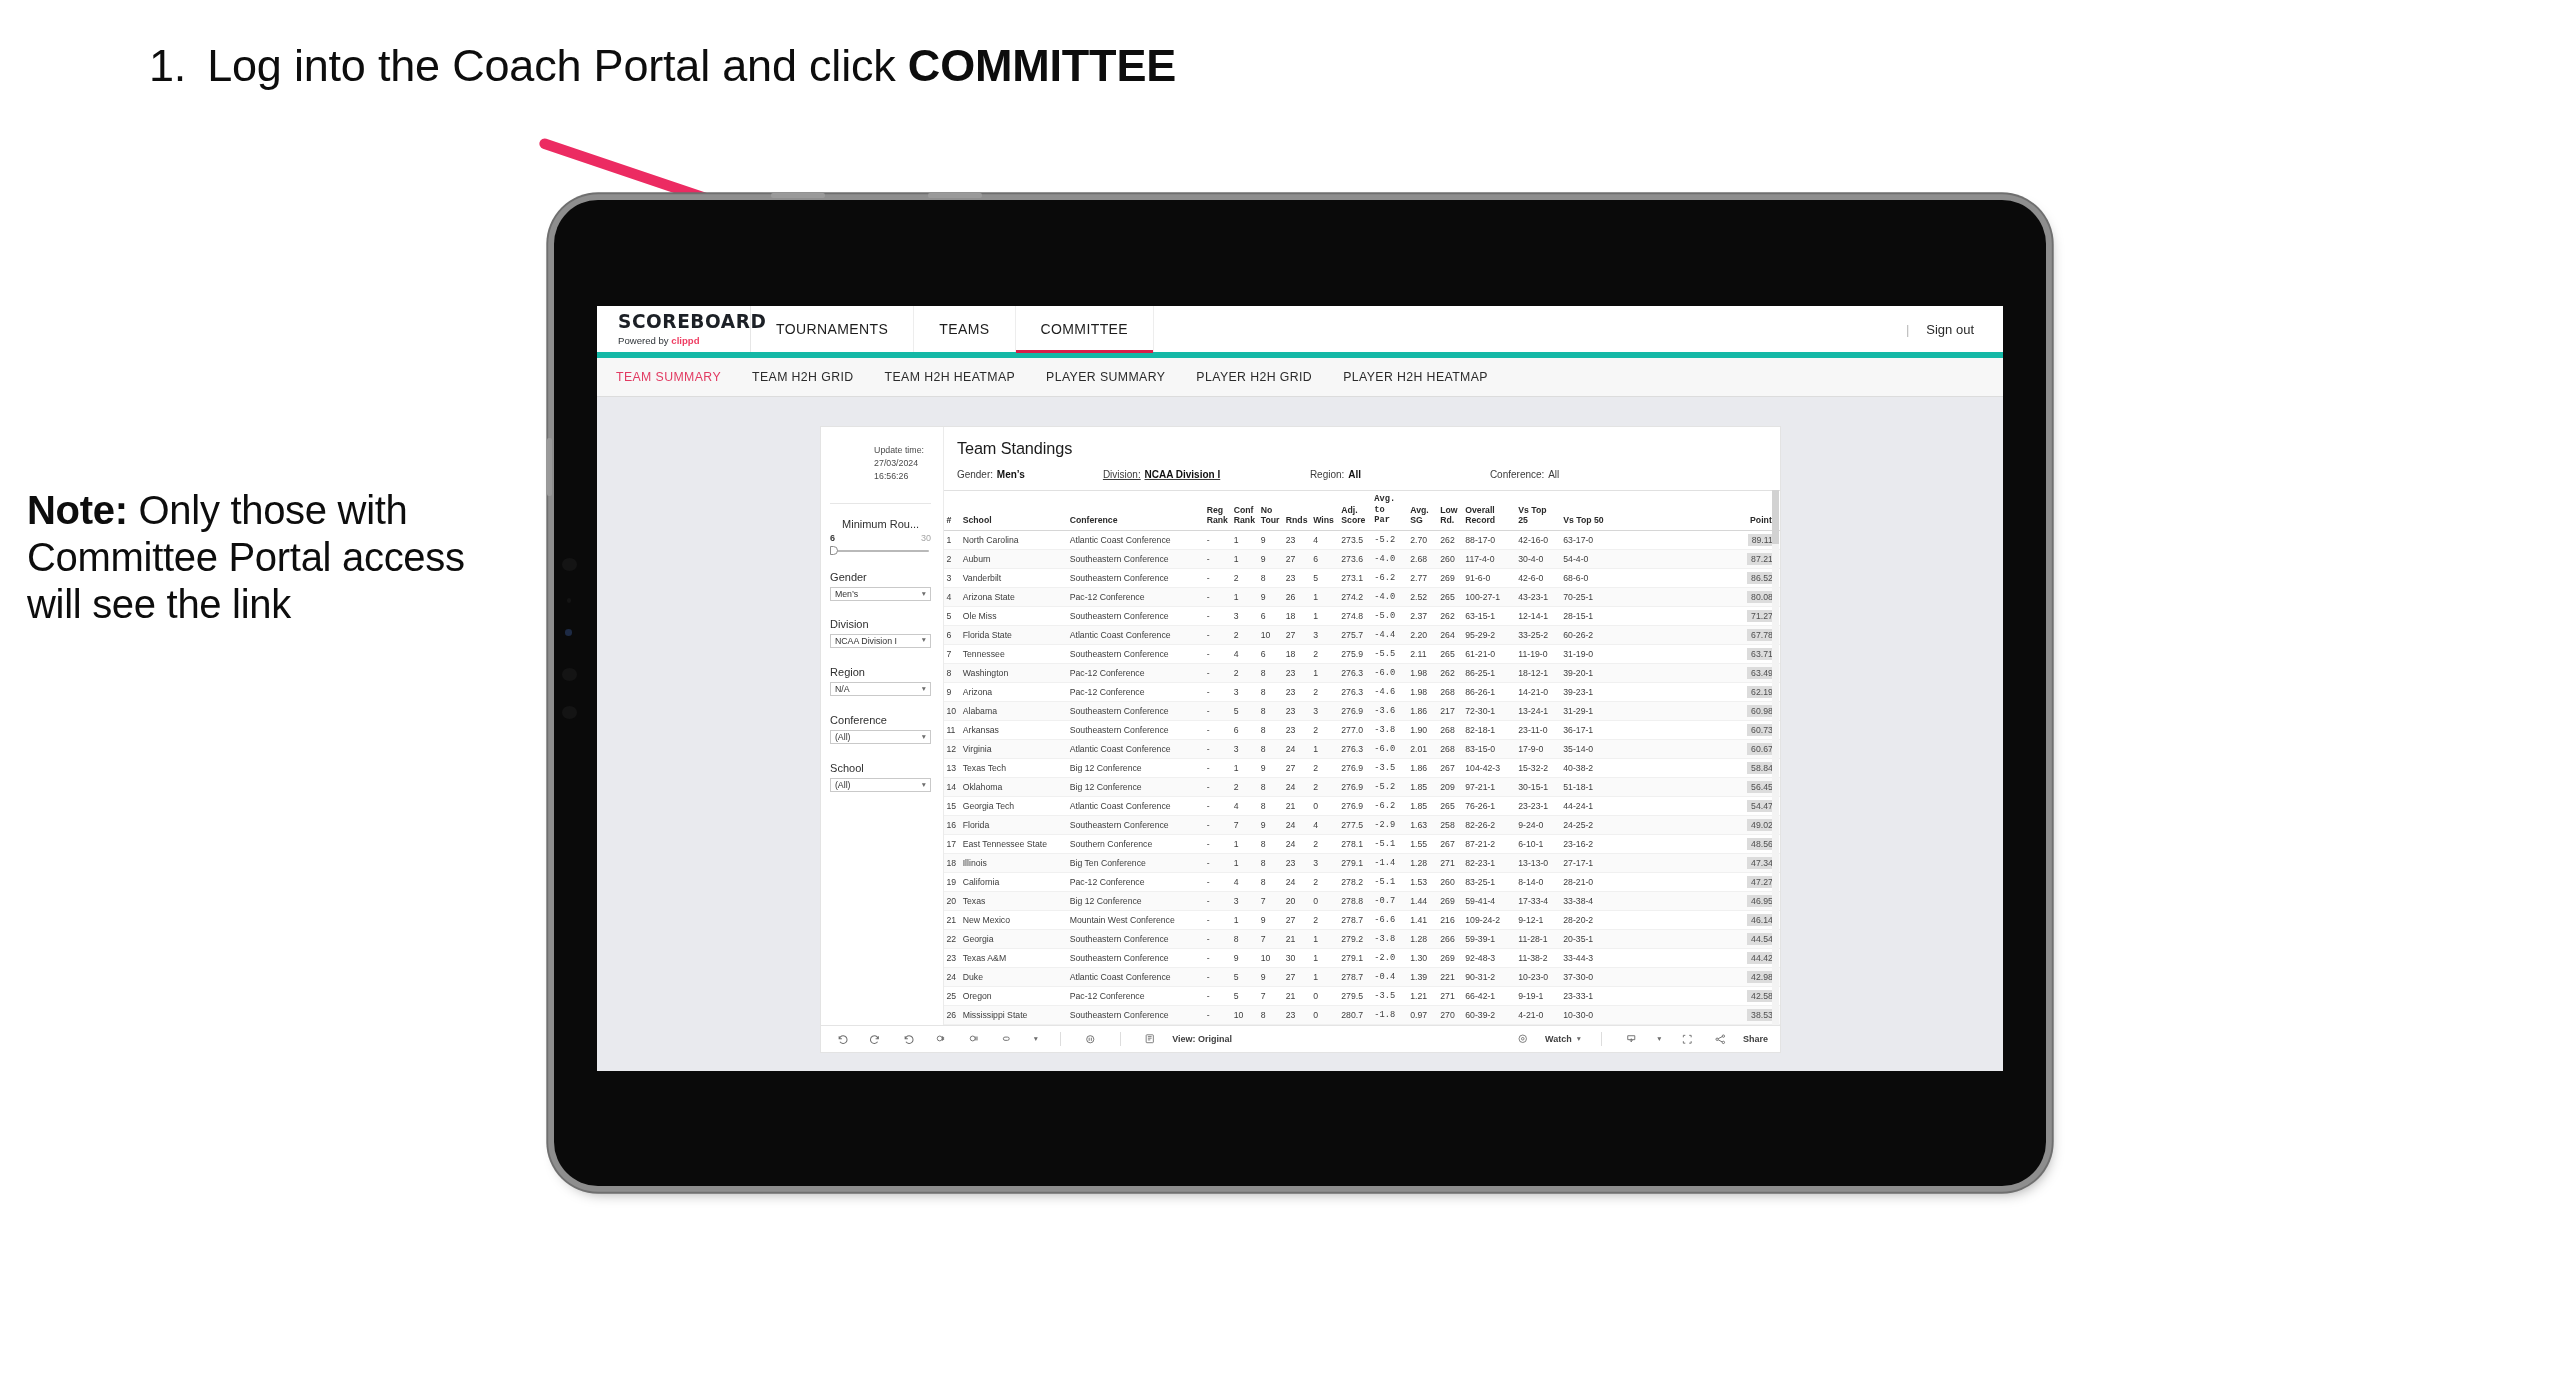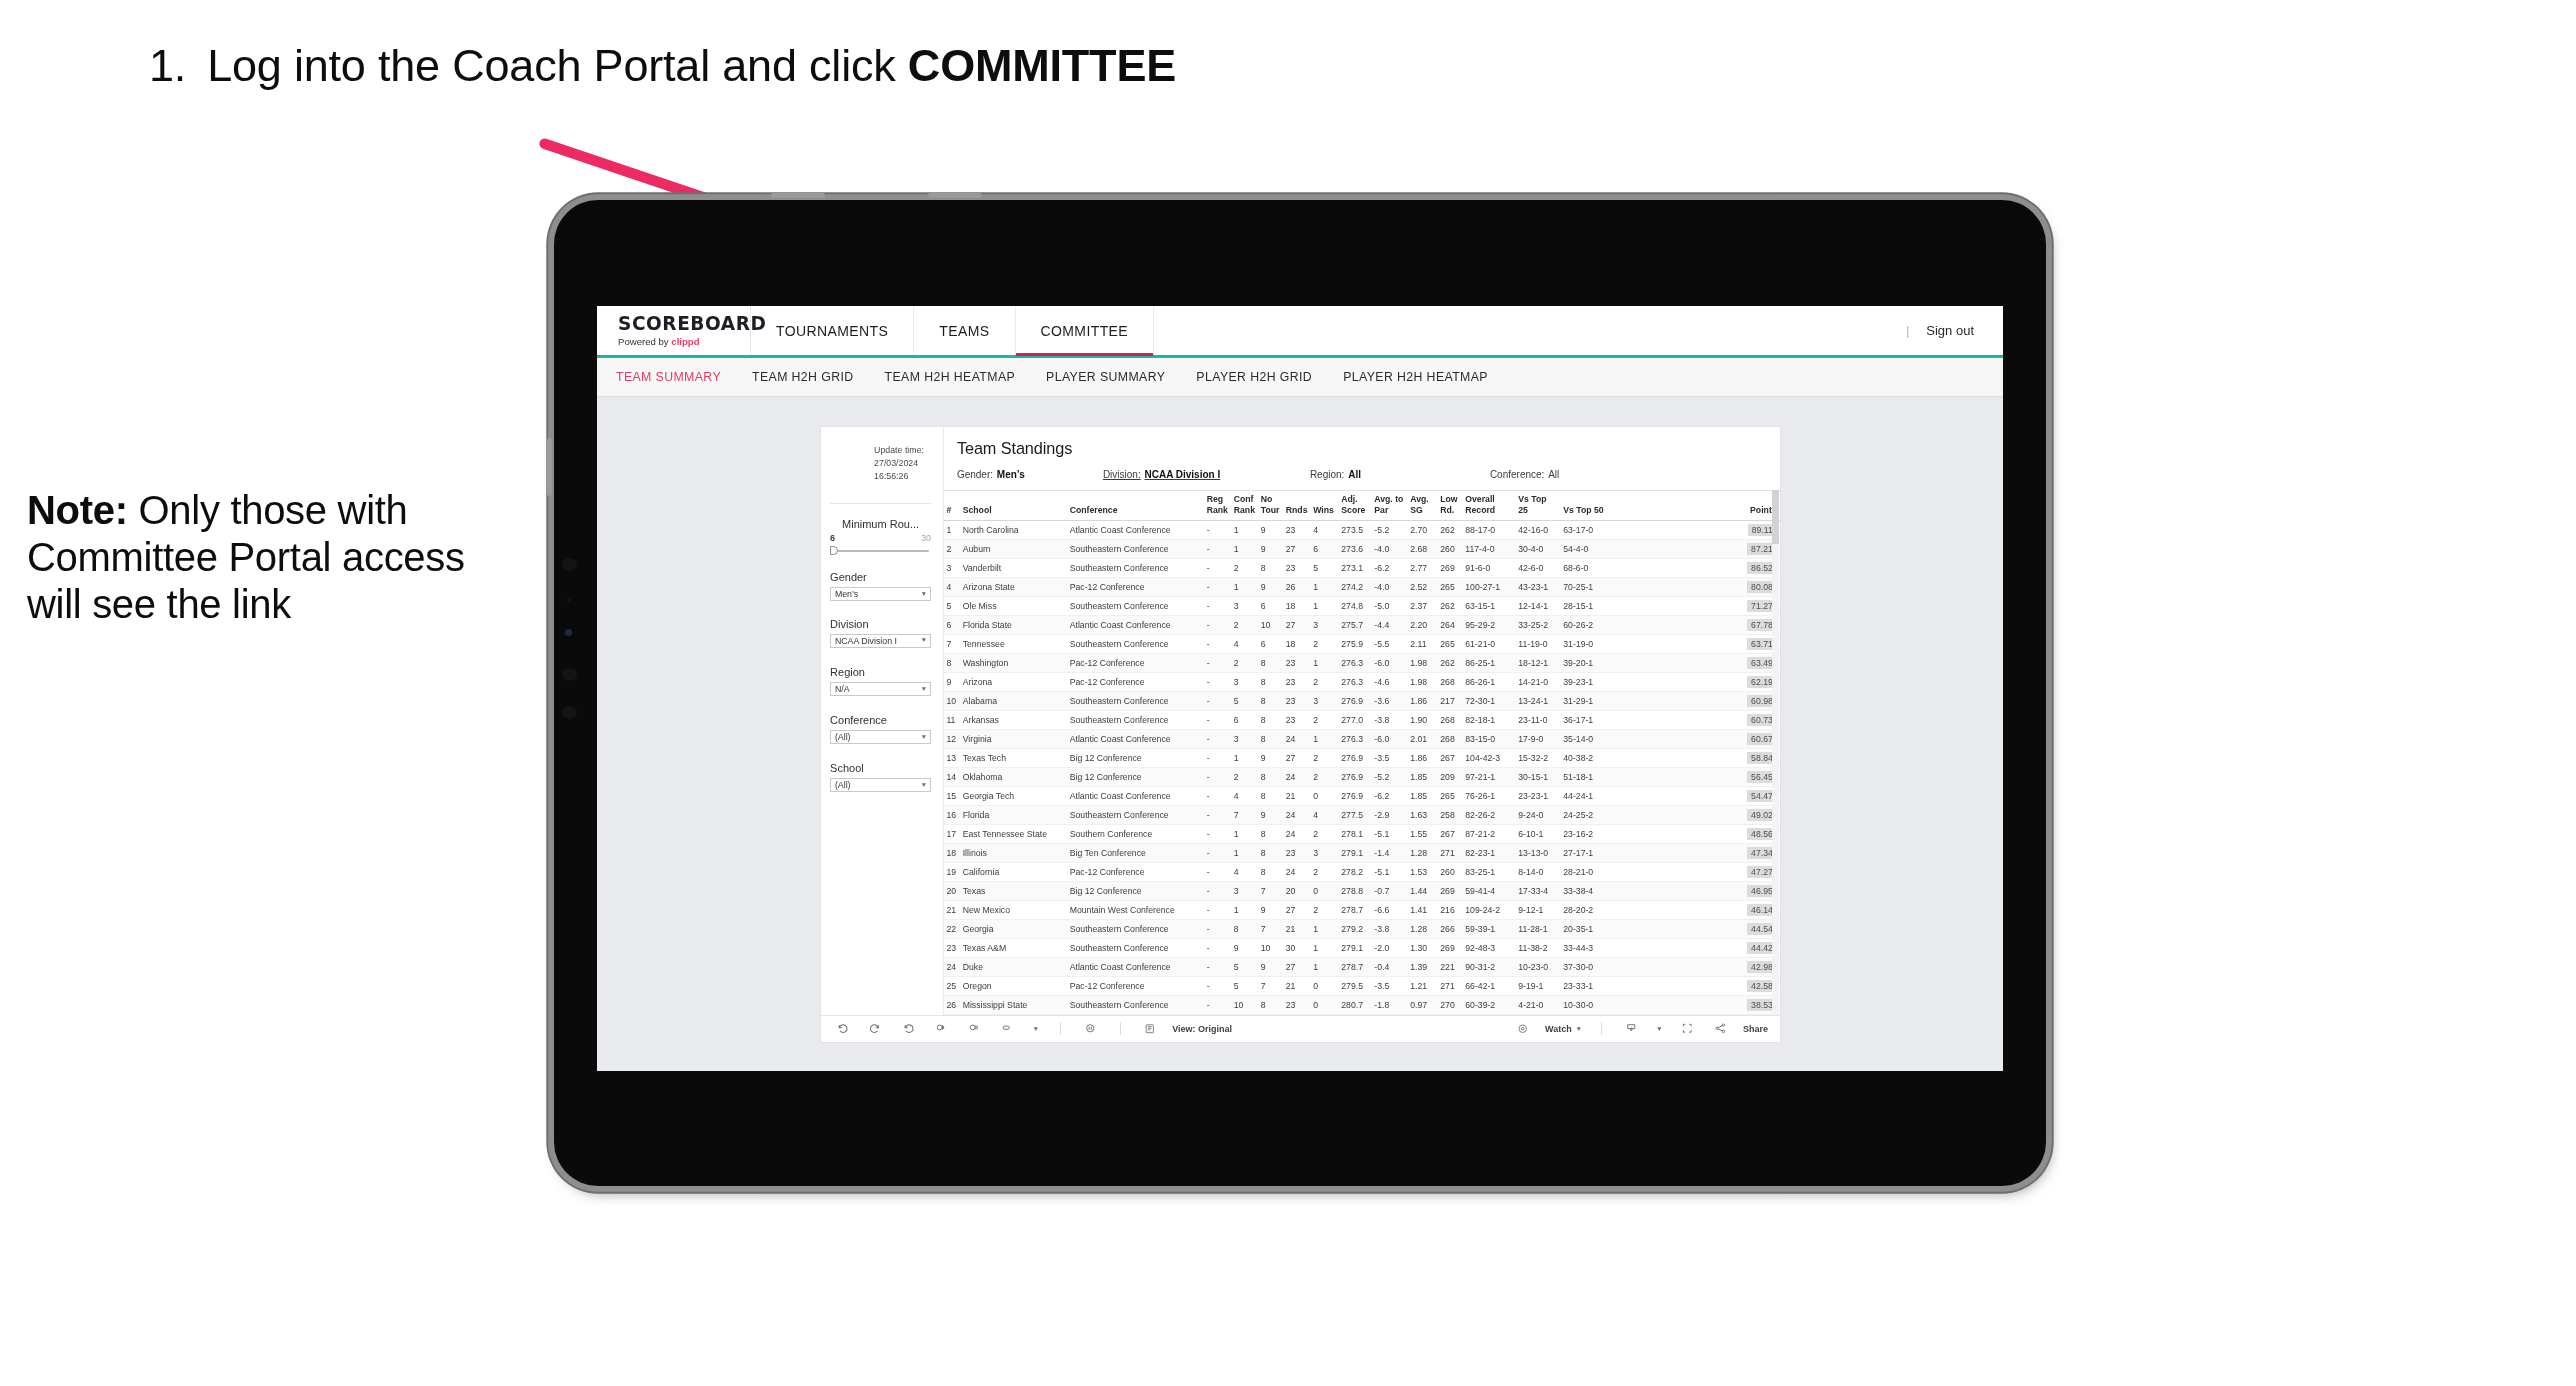--- a/index.html
+++ b/index.html
@@ -38,21 +38,21 @@
 
   #screen {
     position: absolute; left: 43px; top: 106px;
     width: 1406px; height: 765px;
     background: #e9eaee; overflow: hidden;
   }
 
   
   #topnav {
     height: 52px; background: #ffffff; display: flex; align-items: stretch;
-    border-bottom: 3px solid #14b8a6; position: relative;
+    border-bottom: 6px solid #14b8a6; position: relative;
   }
   #brand { width: 154px; display: flex; flex-direction: column; justify-content: center;
     padding-left: 21px; border-right: 1px solid #e6e6e6; }
   #brand .bname { font-family: "DejaVu Sans", sans-serif; font-weight: 700; font-size: 19.7px;
     letter-spacing: 0.6px; color: #1c2026; line-height: 1; transform: scaleX(0.94); transform-origin: left; }
   #brand .bsub { font-size: 9.6px; color: #2e3338; margin-top: 2.9px; }
   #brand .bsub i { font-style: normal; color: #ef3e63; font-weight: 700; }
 
   .topnav-item {
     display: flex; align-items: center; padding: 0 25px;
@@ -124,21 +124,21 @@
   }
   table#standings tbody td {
     padding: 3px 2.9px; border-bottom: 1px solid #f0f0f0; white-space: nowrap;
   }
   table#standings tbody tr:nth-child(even) td { background: #fafafa; }
   td.pts { text-align: right; padding-right: 7.7px; }
   td.pts span { display: inline-block; padding: 1px 3.8px; background: #dcdcdc; color: #4e4e4e; }
   .c-rank { width: 16.3px; } .c-school { width: 107px; } .c-conf { width: 137px; }
   .c-reg { width: 27px; } .c-cr { width: 26px; } .c-nt { width: 25px; }
   .c-rnds { width: 27px; } .c-wins { width: 28px; } .c-adj { width: 33px; }
-  .c-atp { width: 36px; } .c-sg { width: 30px; } .c-low { width: 25px; }
+  .c-atp { width: 36px; font-family: Liberation Mono, monospace; } .c-sg { width: 30px; } .c-low { width: 25px; }
   .c-ovr { width: 53px; } .c-t25 { width: 45px; } .c-t50 { width: 48px; }
 
   #table-scroll { position: relative; }
   #vscroll { position: absolute; right: 1px; top: 0; width: 6.7px; height: 100%; background: #f3f3f3; }
   #vscroll .thumb { position: absolute; left: 0; top: 0; width: 6.7px; height: 54px; background: #d2d2d2; }
 
   
   #viz-bottom {
     height: 27px; border-top: 1px solid #e4e4e4; display: flex; align-items: center;
     padding: 0 11.5px; gap: 12px; font-size: 9px; color: #4b4b4b; background: #fff;

